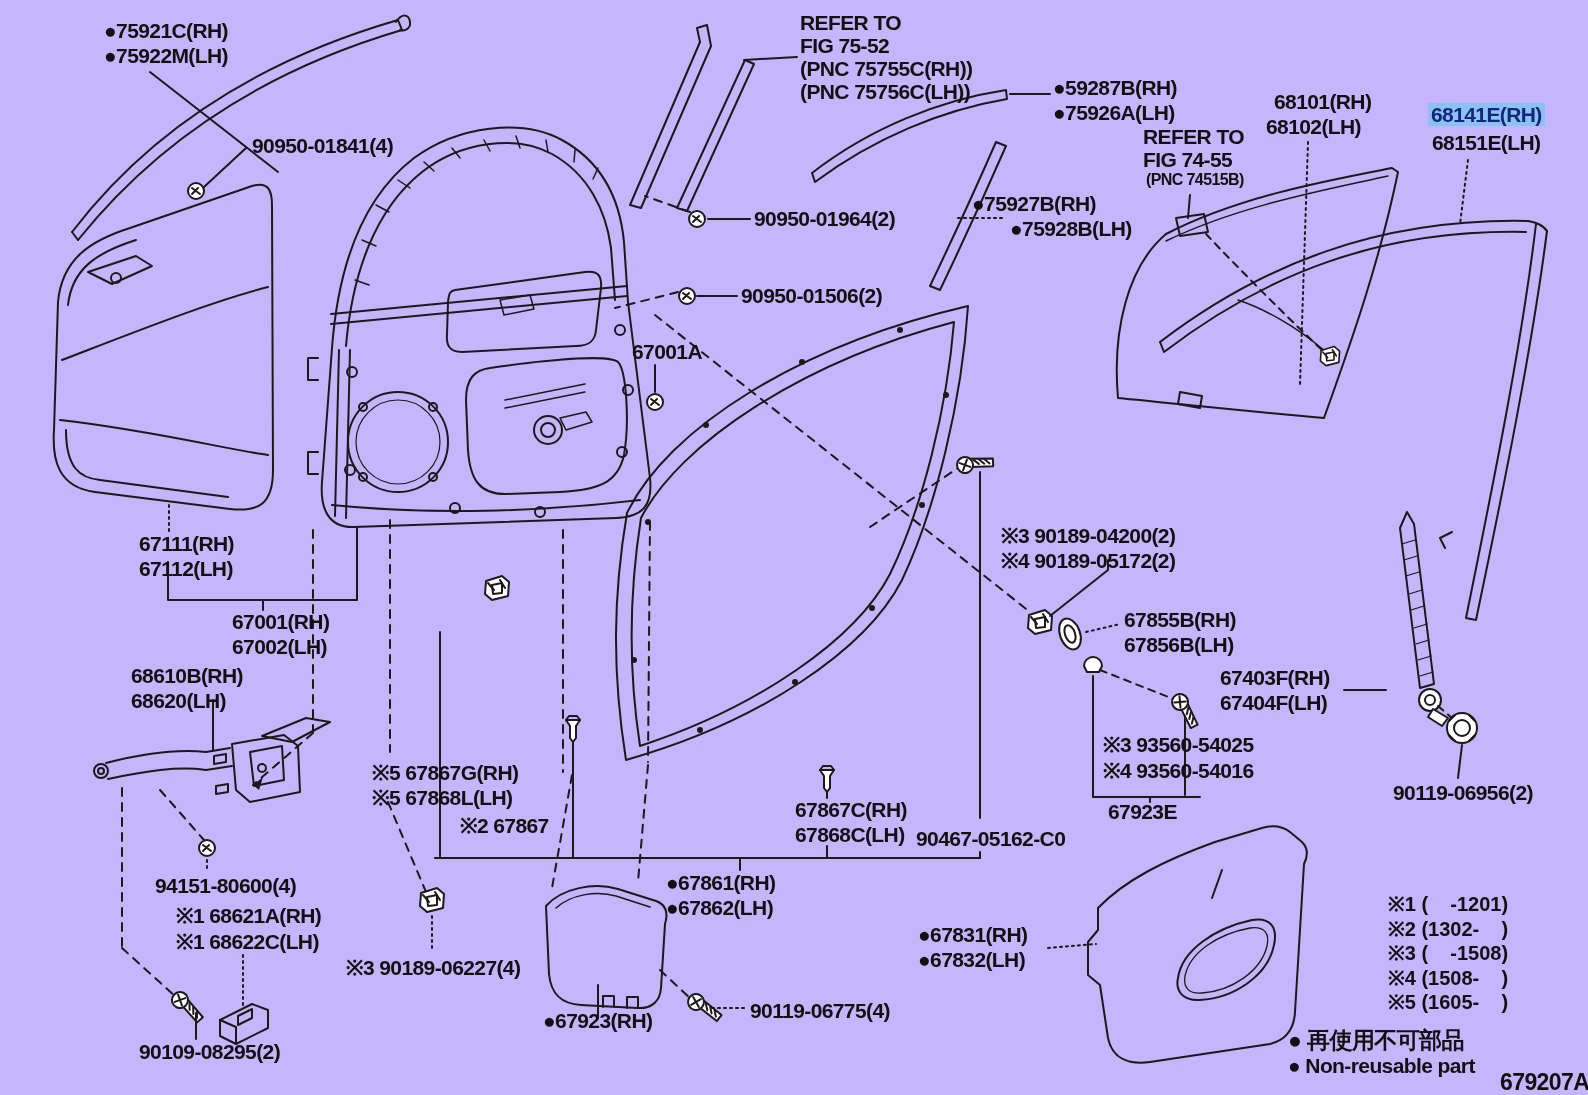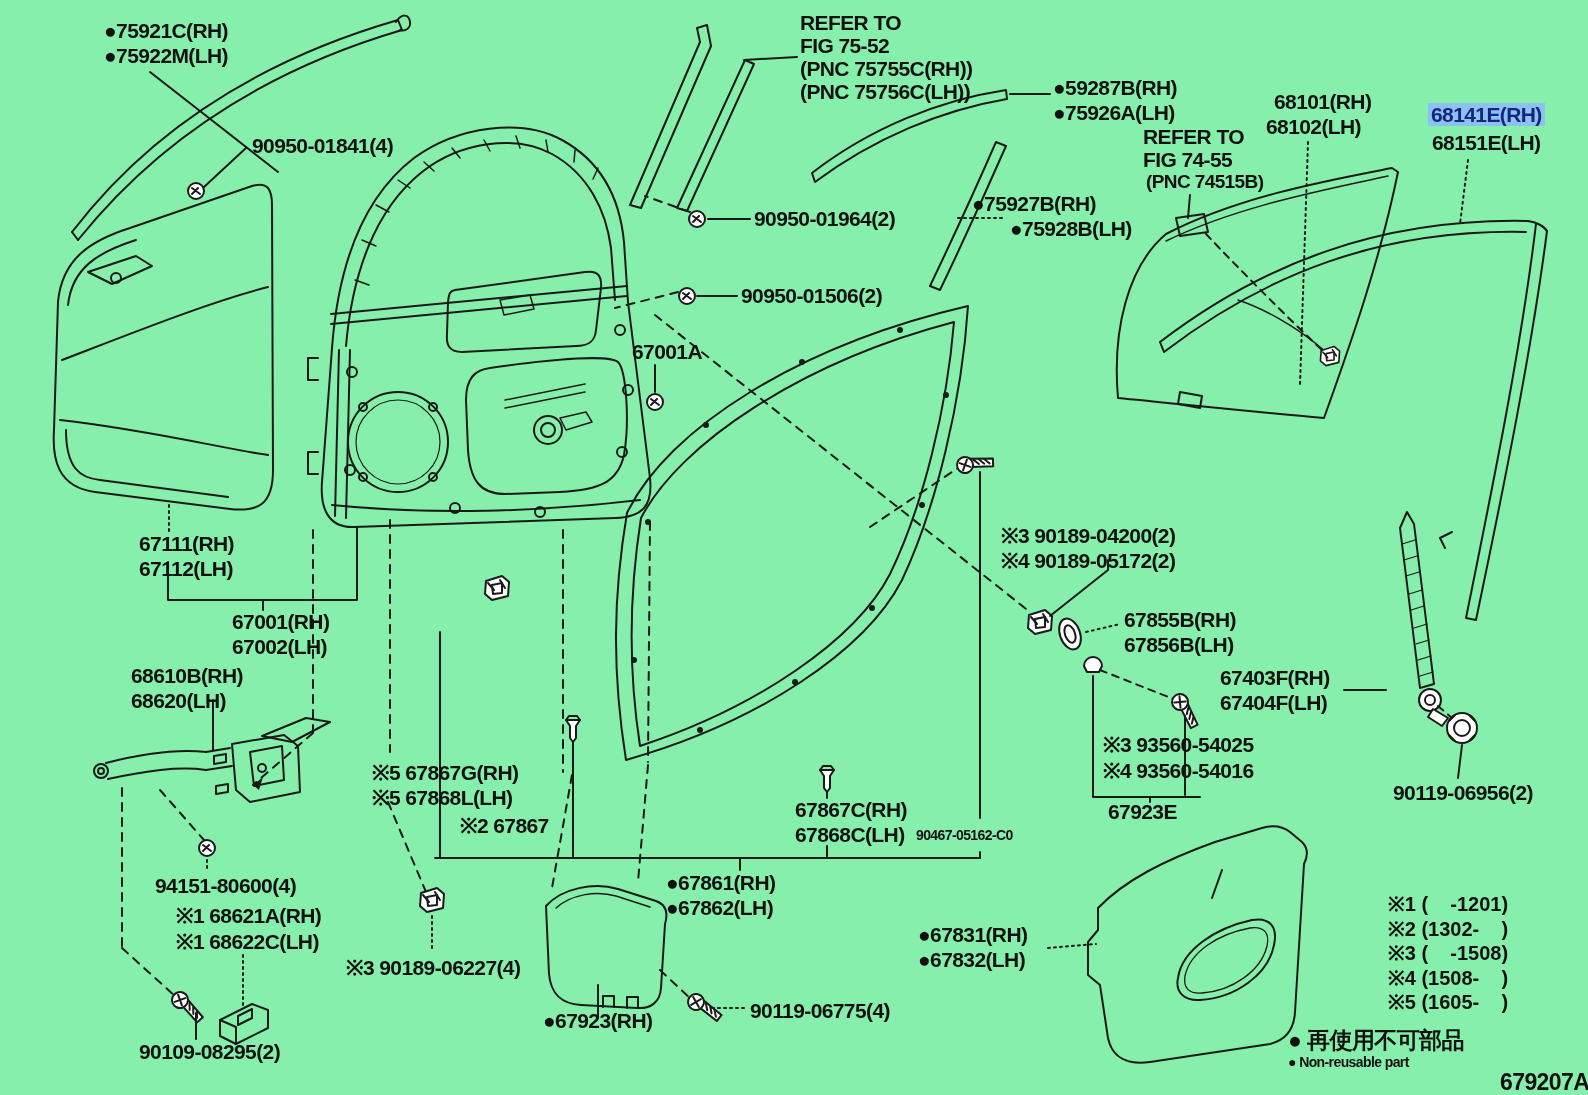--- a/index.html
+++ b/index.html
@@ -1,21 +1,21 @@
 <!DOCTYPE html>
 <html><head>
 <meta charset="utf-8">
 <style>
   html,body{margin:0;padding:0;background:#fff;}
-  .canvas{position:relative;width:1588px;height:1095px;background:#86efac;overflow:hidden;
+  .canvas{position:relative;width:1588px;height:1095px;background:#c4b5fd;overflow:hidden;
           font-family:"Liberation Sans",sans-serif;}
   svg.art{position:absolute;left:0;top:0;}
   .lbl{position:absolute;font:bold 21px/1.05 "Liberation Sans",sans-serif;
        letter-spacing:-0.6px;color:#111;white-space:pre;}
-  .sm{font-size:19px;} .md{font-size:14px;} .ap{font-size:20px;letter-spacing:0;}
+  .sm{font-size:16px;} .md{font-size:21px;} .ap{font-size:20px;letter-spacing:0;}
   .lg{font-size:23px;}
   .hl{background:#8cc2f2;color:#14267c;padding:0 3px;}
 </style>
 </head>
 <body>
 
 <div class="canvas">
 
 <svg class="art" width="1588" height="1095" viewBox="0 0 1588 1095">
 <defs>

